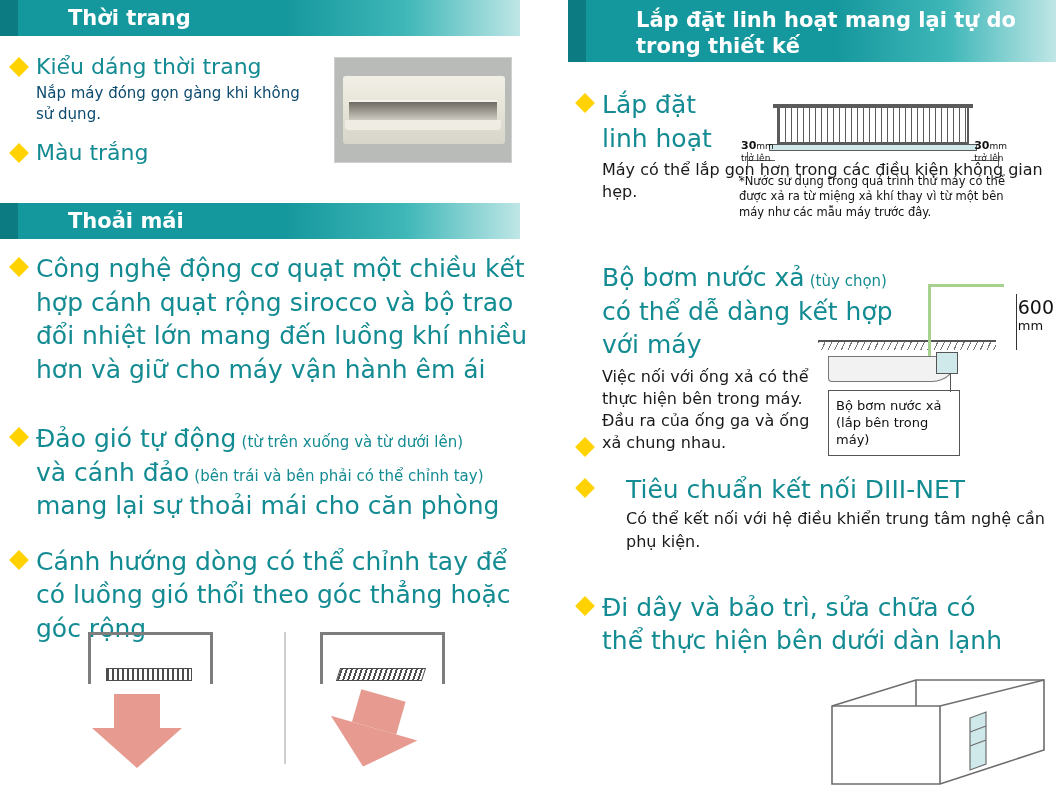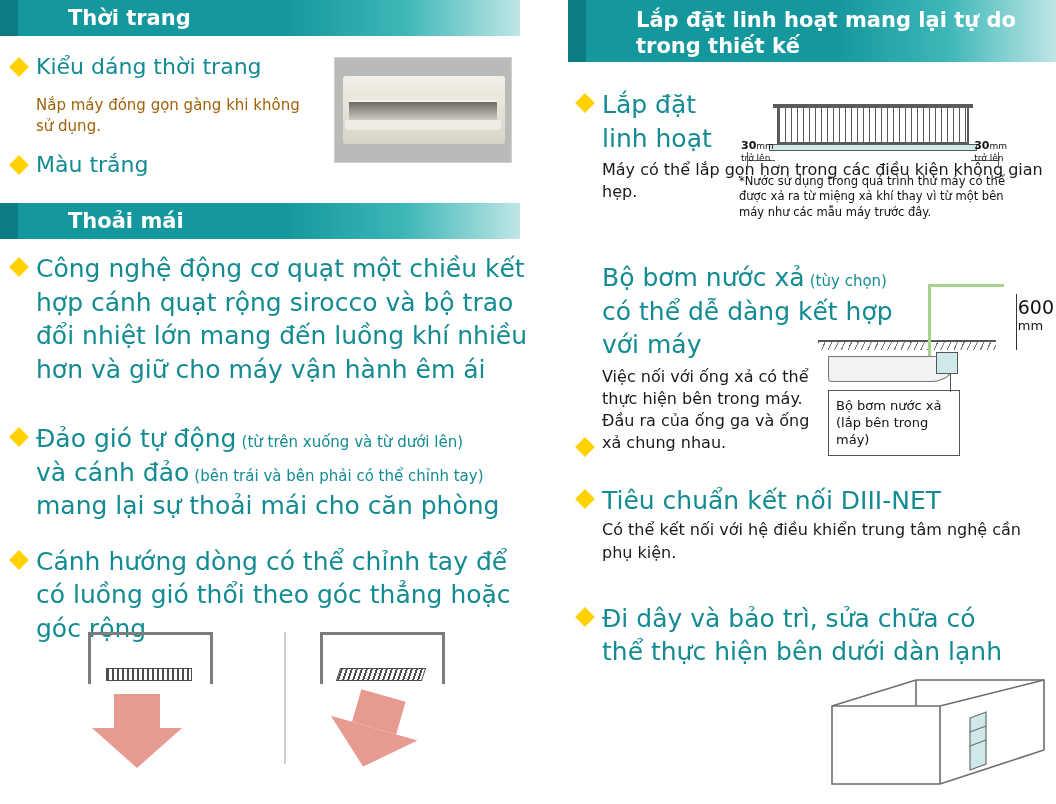--- a/index.html
+++ b/index.html
@@ -59,24 +59,24 @@
     color: #138b92;
     font-size: 22px;
     line-height: 1.32;
   }
   .h1.big { font-size: 25px; line-height: 1.34; }
   .small-note {
     color: #138b92;
     font-size: 15px;
   }
   .sub {
-    color: #a16207;
+    color: #0c4a6e;
     font-size: 15px;
     line-height: 1.38;
-    margin-top: 14px;
+    margin-top: 2px;
   }
   .sub.dark { color: #1a1a1a; }
 
   
   #left-block-1 { padding: 10px 10px 0 6px; width: 330px; }
   .photo {
     position: absolute;
     left: 334px; top: 57px;
     width: 178px; height: 106px;
     border: 1px solid #cfcfcf;
@@ -327,21 +327,21 @@
           <div>
             <span class="h1 big">Bộ bơm nước xả</span>
             <span class="small-note">(tùy chọn)</span>
           </div>
           <div class="h1 big">có thể dễ dàng kết hợp</div>
           <div class="h1 big">với máy</div>
           <div class="sub dark" style="font-size:16px; margin-top:4px; width:216px;">Việc nối với ống xả có thể thực hiện bên trong máy. Đầu ra của ống ga và ống xả chung nhau.</div>
         </div>
       </div>
 
-      <div class="item" style="margin-top:30px;">
+      <div class="item" style="margin-top:19px;gap:24px;">
         <div class="dia"></div>
         <div class="txt" style="width:360px;">
           <div class="h1 big">Tiêu chuẩn kết nối DIII-NET</div>
           <div class="sub dark" style="font-size:16px; margin-top:2px;">Có thể kết nối với hệ điều khiển trung tâm nghệ cần phụ kiện.</div>
         </div>
       </div>
 
       <div class="item" style="margin-top:38px;justify-content:center;">
         <div class="dia"></div>
         <div class="txt" style="width:400px;">

